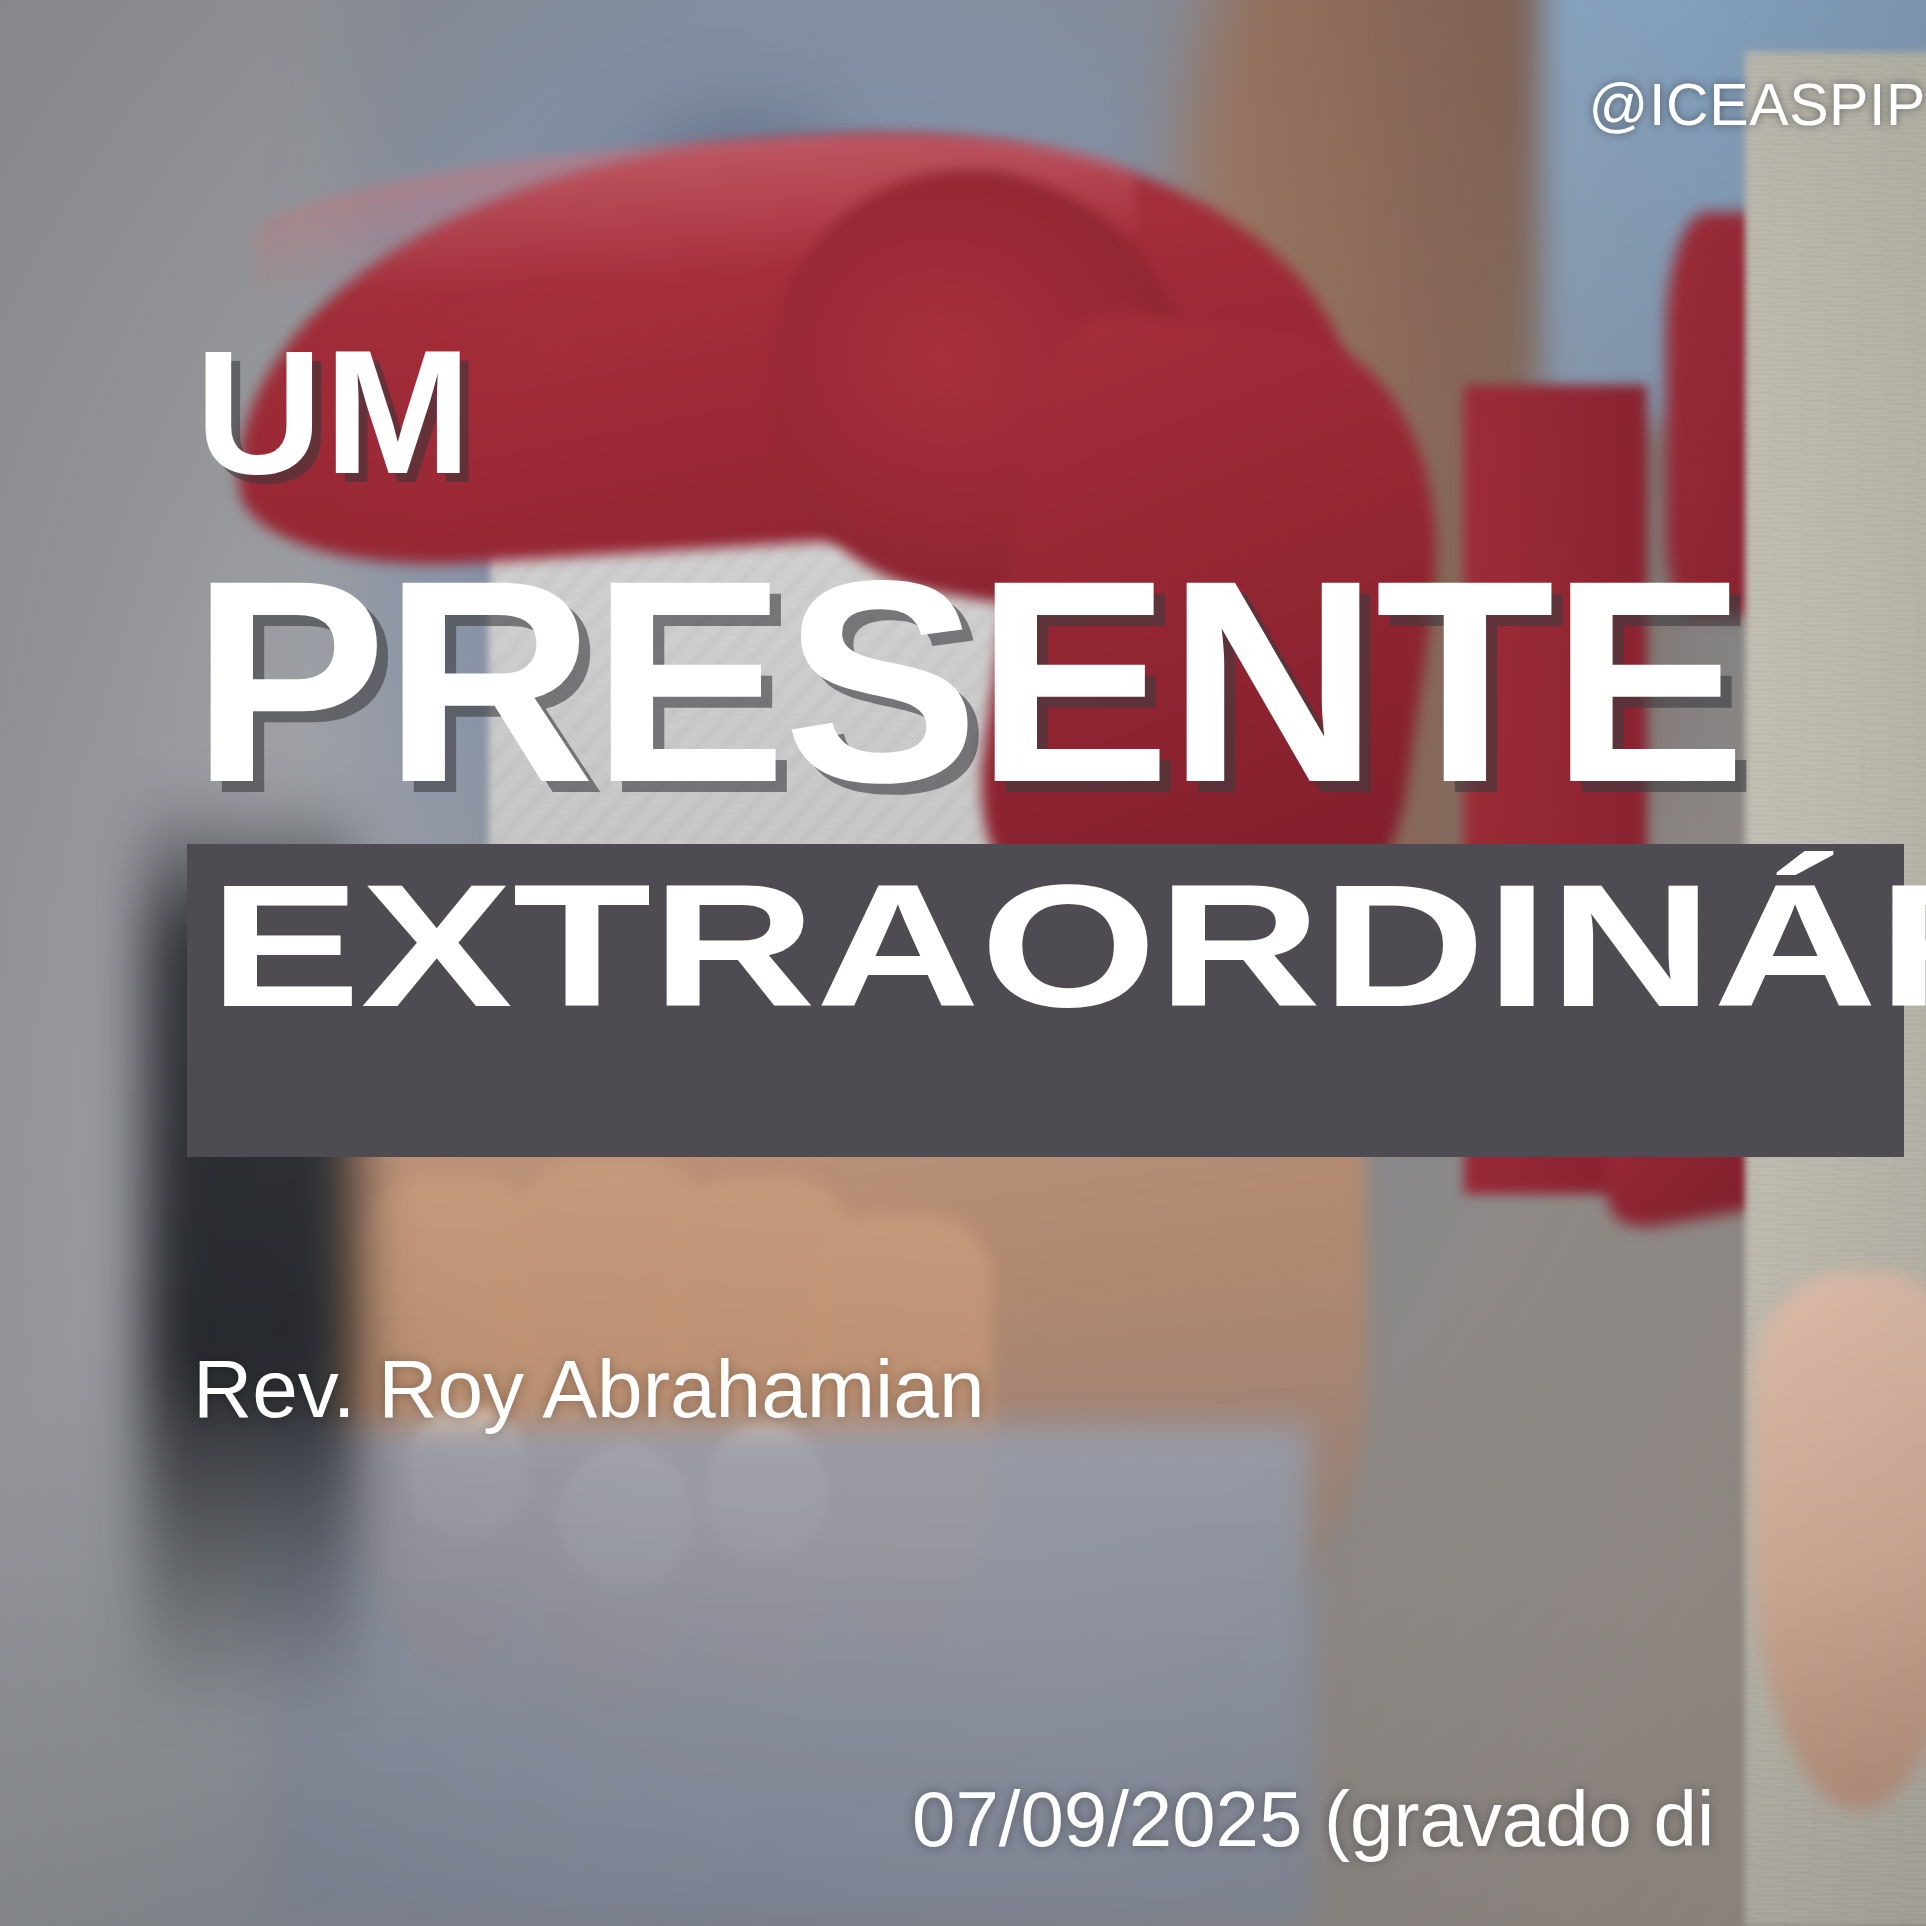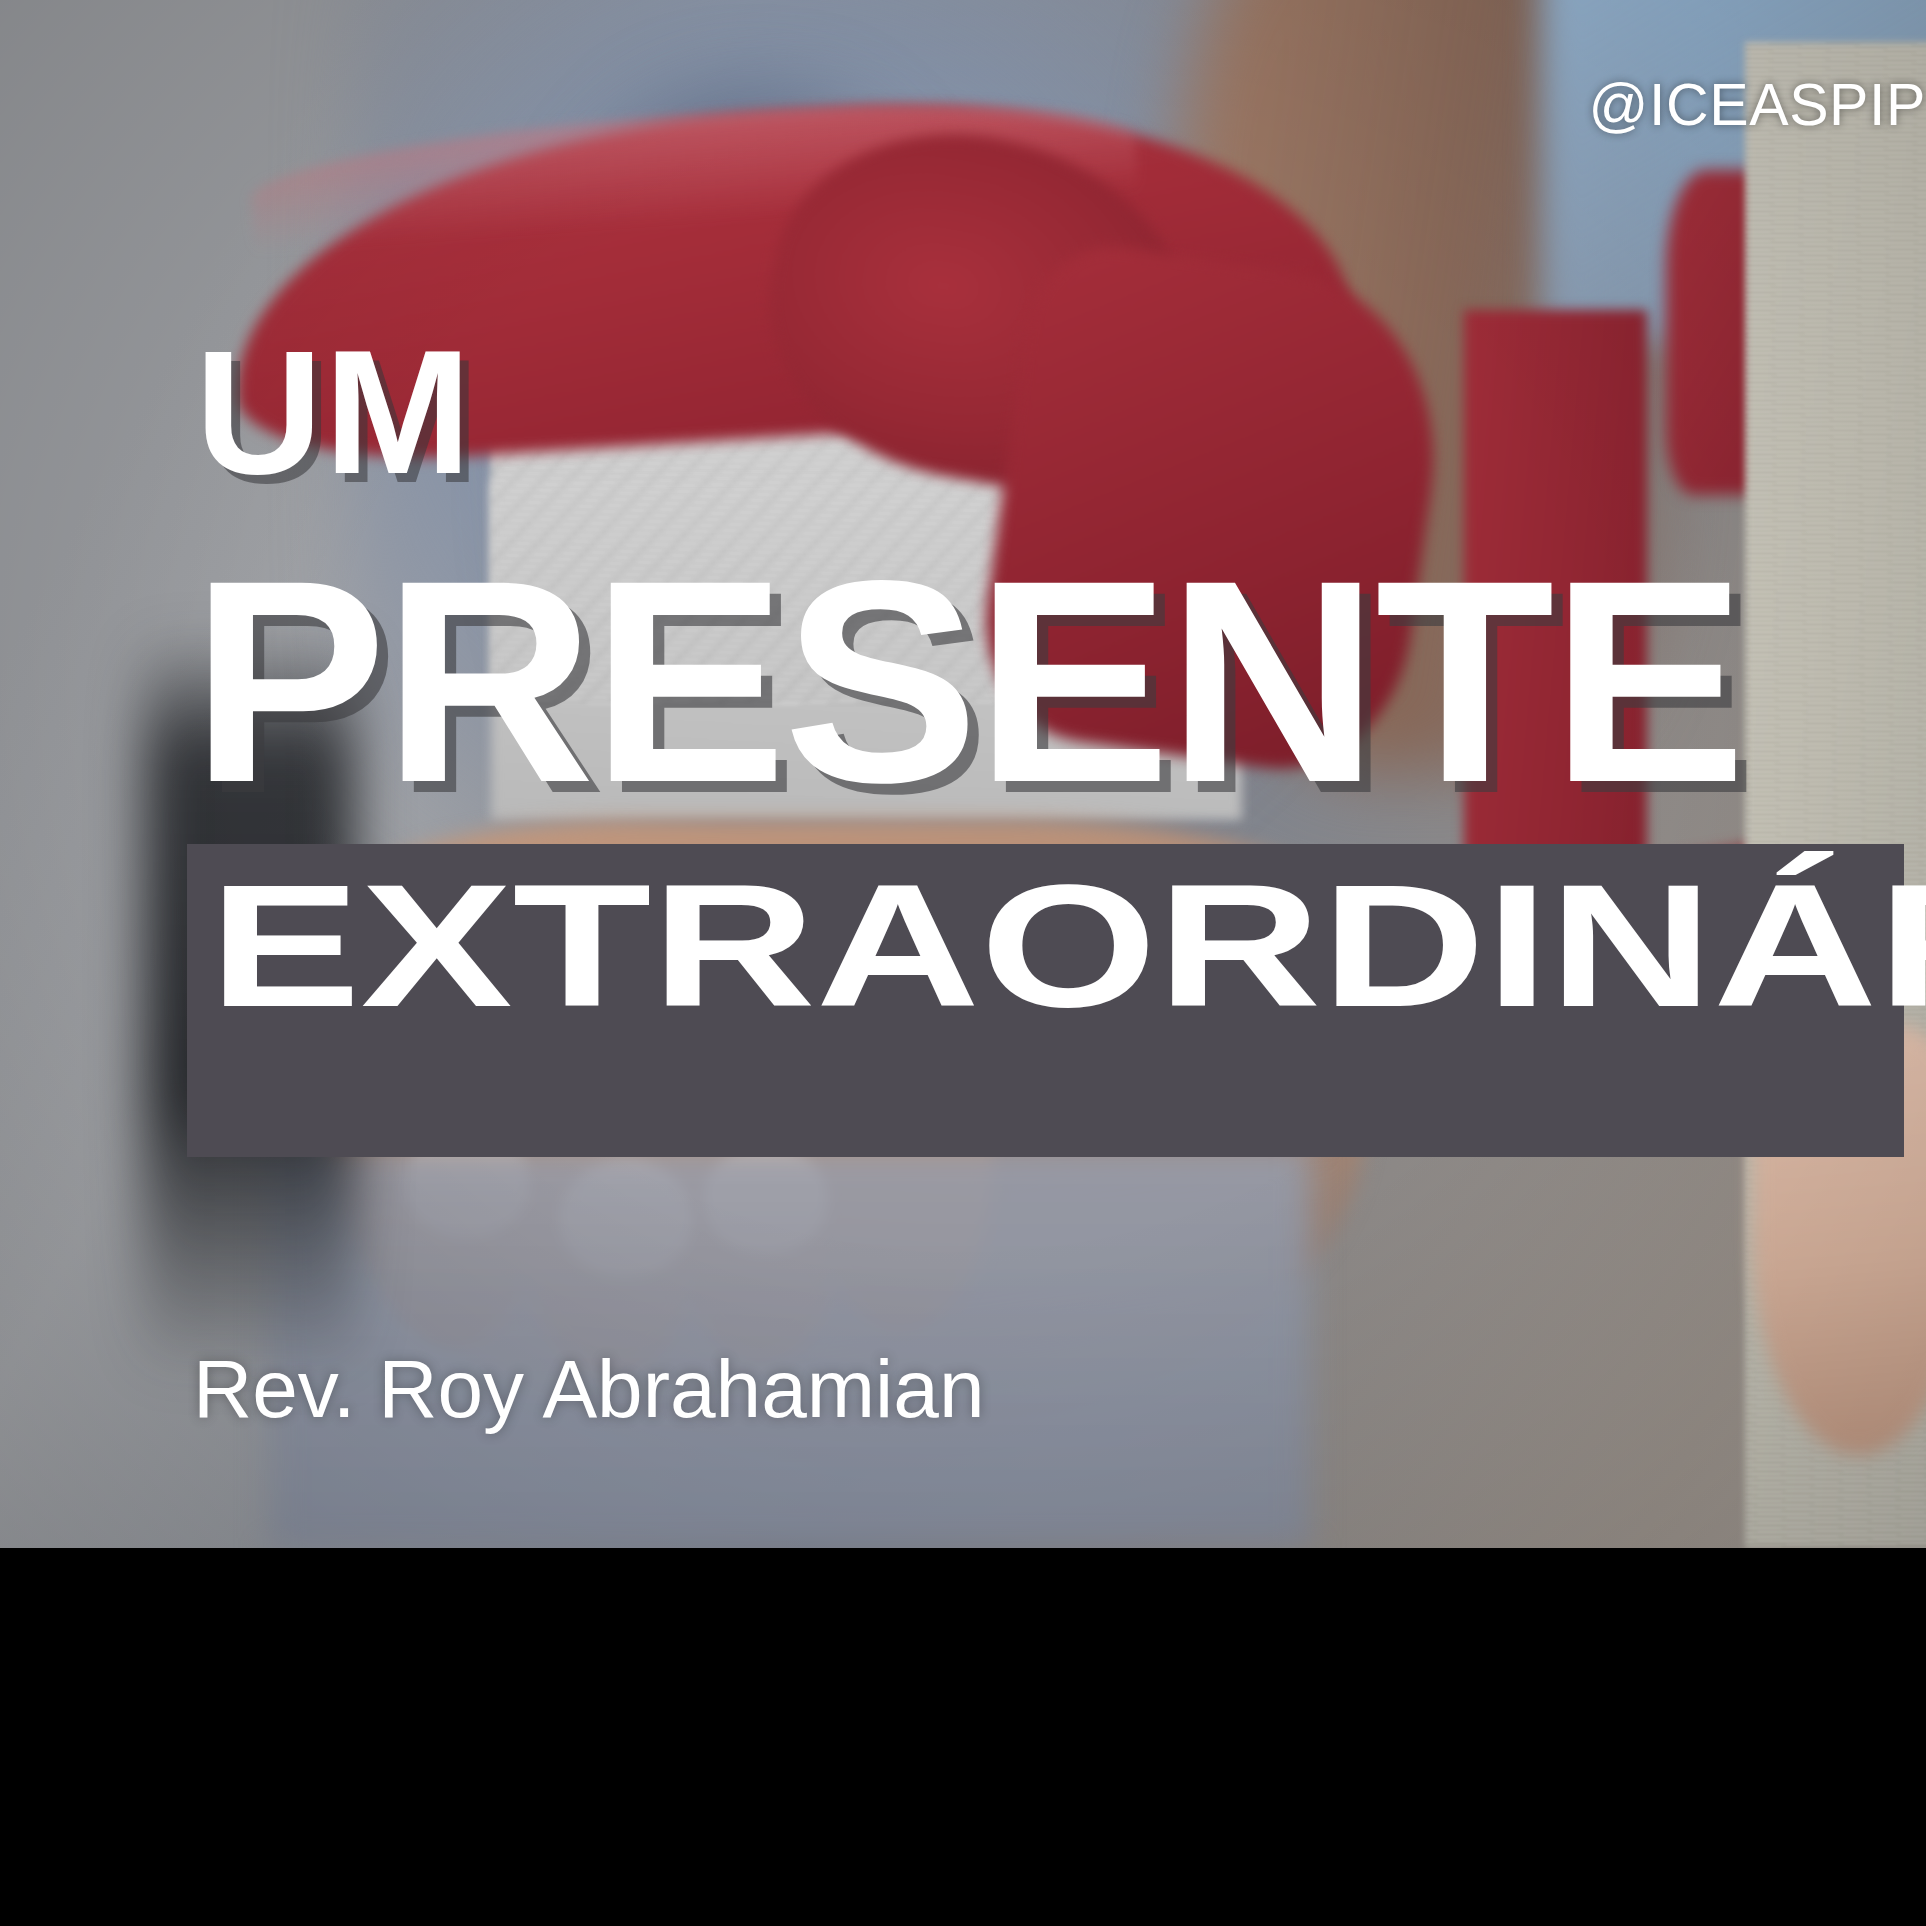--- a/index.html
+++ b/index.html
@@ -1,19 +1,19 @@
 <!DOCTYPE html>
 <html style="font-size:10.3px"><head>
 <meta charset="utf-8">
 <style>
   html,body{margin:0;padding:0;background:#000;}
   body{width:1926px;height:1926px;overflow:hidden;
        font-family:"Liberation Sans","DejaVu Sans",sans-serif;}
 
-  #slide{position:relative;width:1926px;height:1548px;overflow:hidden;
+  #slide{position:relative;width:1926px;height:1926px;overflow:hidden;
          background:#404040;}
 
   
   .bg{position:absolute;inset:0;overflow:hidden;}
 
   
   .bg-base{position:absolute;inset:-8%;
     background:
       linear-gradient(118deg,#9a9ca0 0%,#9a9ca0 18%,#a3a5a9 30%,#8e9299 46%,#7f848e 58%,#8e8a88 70%,#9b938c 84%,#a9a29b 100%);
   }
@@ -184,15 +184,16 @@
   <div class="t-um">UM</div>
 
   <div class="t-presente">PRESENTE</div>
 
   <div class="band"></div>
   <div class="t-extra">EXTRAORDINÁRIO</div>
 
 
   <div class="t-speaker">Rev. Roy Abrahamian</div>
 
+  <div class="t-date">07/09/2025 (gravado di</div>
 
 </div>
 
 
 </body></html>

